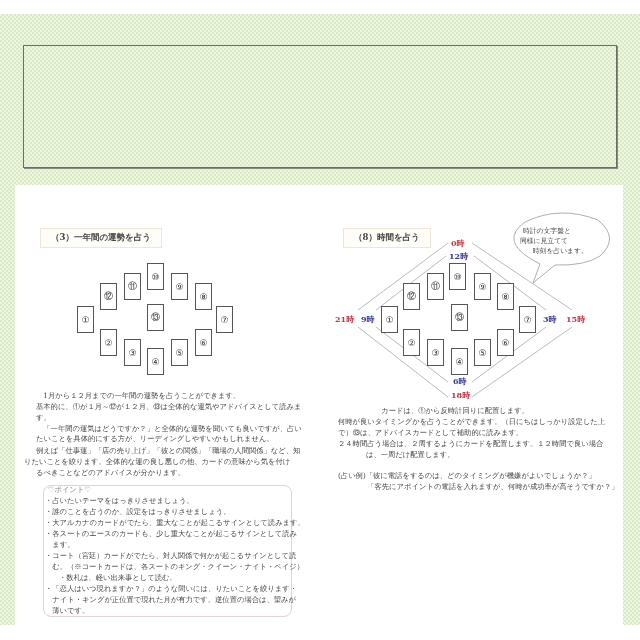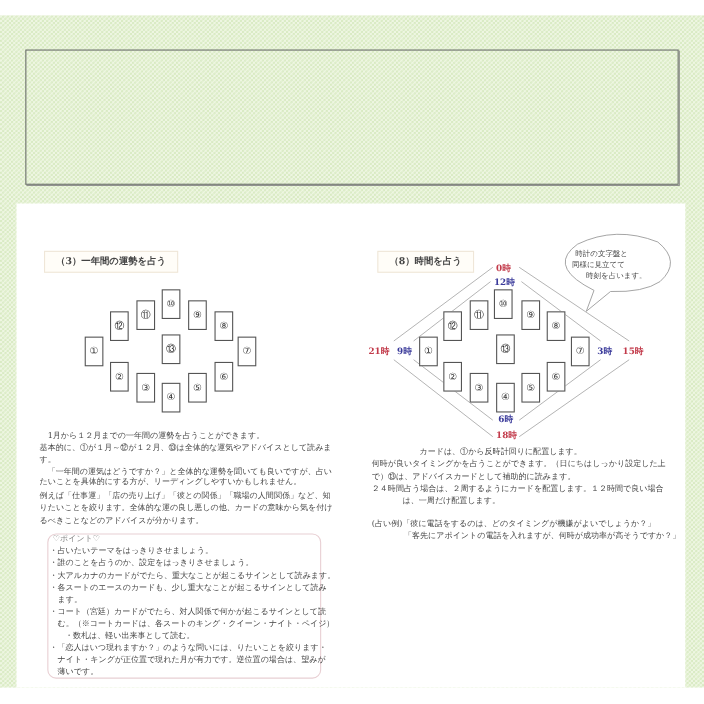--- a/index.html
+++ b/index.html
@@ -56,21 +56,21 @@
   <div class="card" style="left:147px;top:304px;">⑬</div>
 </div>
 
 <div>
   <div class="txt" style="left:36px;top:390px;">　1月から１２月までの一年間の運勢を占うことができます。</div>
   <div class="txt" style="left:36px;top:401px;">基本的に、①が１月～⑫が１２月、⑬は全体的な運気やアドバイスとして読みま</div>
   <div class="txt" style="left:36px;top:412px;">す。</div>
   <div class="txt" style="left:36px;top:423px;">　「一年間の運気はどうですか？」と全体的な運勢を聞いても良いですが、占い</div>
   <div class="txt" style="left:36px;top:434px;font-family:Liberation Mono, monospace;">たいことを具体的にする方が、リーディングしやすいかもしれません。</div>
   <div class="txt" style="left:36px;top:445px;">例えば「仕事運」「店の売り上げ」「彼との関係」「職場の人間関係」など、知</div>
-  <div class="txt" style="left:36px;top:456px;">りたいことを絞ります。全体的な運の良し悪しの他、カードの意味から気を付け</div>
+  <div class="txt" style="left:24px;top:456px;">りたいことを絞ります。全体的な運の良し悪しの他、カードの意味から気を付け</div>
   <div class="txt" style="left:36px;top:467px;">るべきことなどのアドバイスが分かります。</div>
 </div>
 
 <div class="pt-box"></div>
 <div>
   <div class="txt" style="left:48px;top:484px;color:#888;">♡ポイント♡</div>
   <div class="txt" style="left:45px;top:495px;">・占いたいテーマをはっきりさせましょう。</div>
   <div class="txt" style="left:45px;top:506px;">・誰のことを占うのか、設定をはっきりさせましょう。</div>
   <div class="txt" style="left:45px;top:517px;">・大アルカナのカードがでたら、重大なことが起こるサインとして読みます。</div>
   <div class="txt" style="left:45px;top:528px;">・各スートのエースのカードも、少し重大なことが起こるサインとして読み</div>

